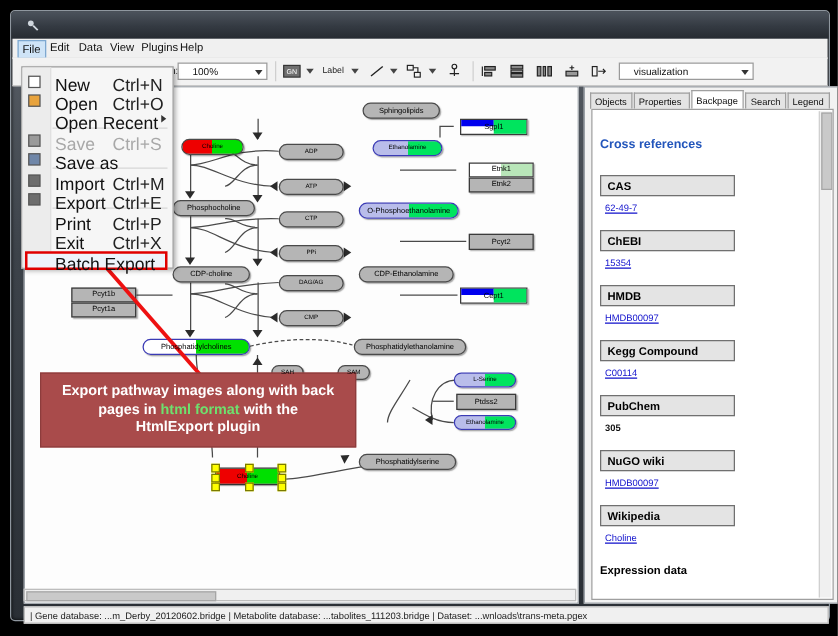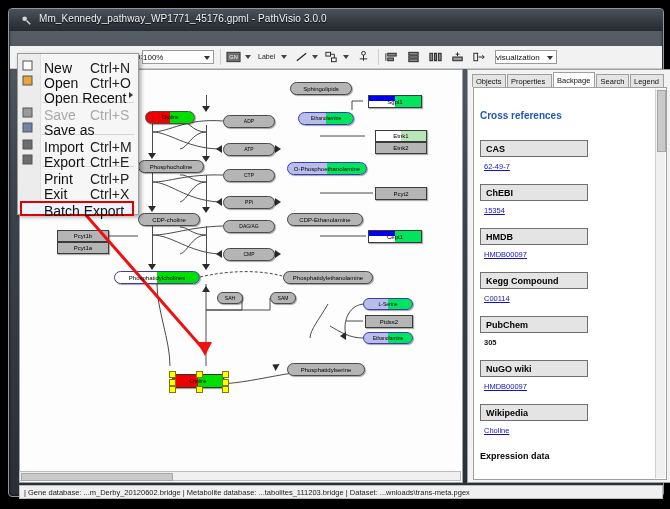--- a/index.html
+++ b/index.html
@@ -21,21 +21,21 @@
     background:#f0f0f0;border-bottom:1px solid #d3d3d3;}
   .menu-item{position:absolute;top:1px;height:13px;font-size:9px;color:#111;
     padding:0 4px;line-height:13px;cursor:default;}
   .menu-item.active{background:#cfe4f7;border:1px solid #7ea8d0;padding:0 3px;}
 
   .toolbar{position:absolute;left:1px;top:37px;width:652px;height:22px;
     background:#f2f2f2;border-bottom:1px solid #c8c8c8;}
   .tb-sep{position:absolute;top:3px;width:1px;height:16px;background:#cfcfcf;}
   .zoom-label{position:absolute;font-size:8px;color:#222;top:6px;}
   .combo{position:absolute;background:#fff;border:1px solid #9a9a9a;
-    font-size:8px;color:#111;line-height:13px;padding-left:0;box-sizing:border-box;}
+    font-size:8px;color:#111;line-height:13px;padding-left:11px;box-sizing:border-box;}
   .combo .arrow{position:absolute;right:3px;top:5px;width:0;height:0;
     border-left:3px solid transparent;border-right:3px solid transparent;border-top:4px solid #333;}
   .tb-btn{position:absolute;top:4px;width:15px;height:14px;}
   .tb-drop{position:absolute;top:9px;width:0;height:0;
     border-left:3px solid transparent;border-right:3px solid transparent;border-top:4px solid #444;}
   .tb-txt{position:absolute;font-size:7px;color:#222;top:7px;}
 
   
   .canvas-wrap{position:absolute;left:10px;top:60px;width:442px;height:412px;
     background:#fff;border:1px solid #9aa0a6;overflow:hidden;}
@@ -118,23 +118,30 @@
 <body>
 
 <div id="root">
   <div class="win-frame">
 
     <div class="titlebar">
       <svg class="title-icon" viewBox="0 0 12 12">
         <circle cx="4" cy="4" r="2.5" fill="#cfd6dd"></circle>
         <path d="M6 6 L10 10" stroke="#cfd6dd" stroke-width="1.6" fill="none"></path>
       </svg>
-      <div class="title-text">Mm_Kennedy_pathway_WP1771_45176.gpml - PathVisio 3.0.0</div>
-    </div>
-
+    </div>
+
+    <div class="menubar">
+      <div class="menu-item active" style="left:4px;">File</div>
+      <div class="menu-item" style="left:26px;">Edit</div>
+      <div class="menu-item" style="left:49px;">Data</div>
+      <div class="menu-item" style="left:74px;">View</div>
+      <div class="menu-item" style="left:99px;">Plugins</div>
+      <div class="menu-item" style="left:130px;">Help</div>
+    </div>
 
     <div class="toolbar">
       <div class="zoom-label" style="left:110px;">Zoom:</div>
       <div class="combo" style="left:132px;top:4px;width:72px;height:14px;">
         <span>100%</span>
         <span class="arrow"></span>
       </div>
       <div class="tb-sep" style="left:210px;"></div>
 
       <svg class="tb-btn" style="left:216px;" viewBox="0 0 16 14">
@@ -182,21 +189,21 @@
       </svg>
       <svg class="tb-btn" style="left:440px;" viewBox="0 0 16 14">
         <rect x="3" y="7" width="10" height="4" fill="#999" stroke="#222"></rect>
         <path d="M8 2 L8 6 M6 4 L10 4" stroke="#222" fill="none"></path>
       </svg>
       <svg class="tb-btn" style="left:462px;" viewBox="0 0 16 14">
         <rect x="2" y="3" width="4" height="8" fill="none" stroke="#222"></rect>
         <path d="M7 7 L13 7 M11 5 L13 7 L11 9" stroke="#222" fill="none"></path>
       </svg>
 
-      <div class="combo" style="left:485px;top:4px;width:62px;height:14px;">
+      <div class="combo" style="left:485px;top:4px;width:108px;height:14px;">
         <span>visualization</span>
         <span class="arrow"></span>
       </div>
     </div>
 
     <div class="canvas-wrap">
       <div class="canvas">
 
         <div class="ln" style="left:132px;top:54px;width:1px;height:32px;"></div>
         <div class="arrow-d" style="left:128px;top:83px;"></div>
@@ -361,20 +368,27 @@
             <div class="node gene" style="left: 345px; top: 245px; width: 48px; height: 13px; background: rgb(181, 181, 181);">
               <span class="nlabel">Ptdss2</span>
             </div>
           </div>
 
         <svg class="red-arrow" style="left:0;top:0;width:442px;height:412px;">
           <path d="M58,136 L185,281" stroke="#ee1111" stroke-width="3" fill="none"></path>
           <path d="M185,286 L177,272 L192,272 Z" fill="#ee1111"></path>
         </svg>
 
+        <div class="callout" style="left:12px;top:228px;">
+          <div>
+            <span>Export pathway images along with back</span><br>
+            <span>pages in </span><span class="green">html format</span><span> with the</span><br>
+            <span>HtmlExport plugin</span>
+          </div>
+        </div>
 
       </div>
     </div>
 
     <div class="hscroll">
       <div class="hthumb"></div>
     </div>
 
     <div class="filemenu">
       <div class="fm-gutter"></div>

